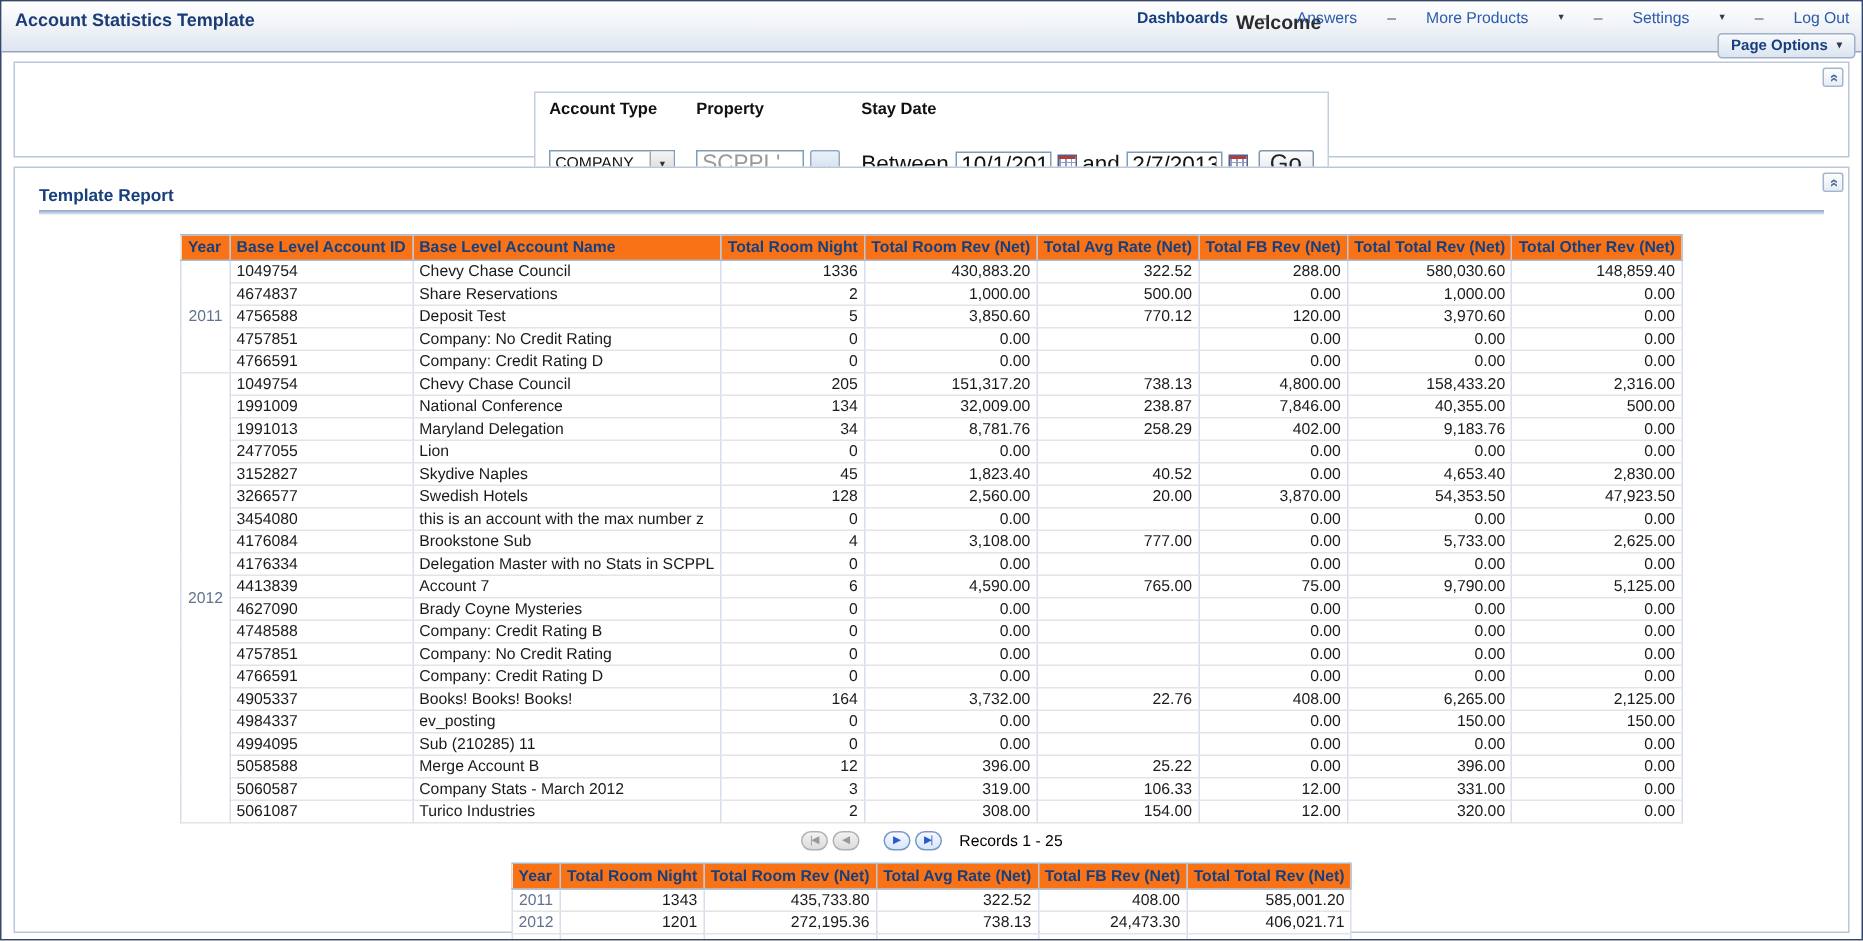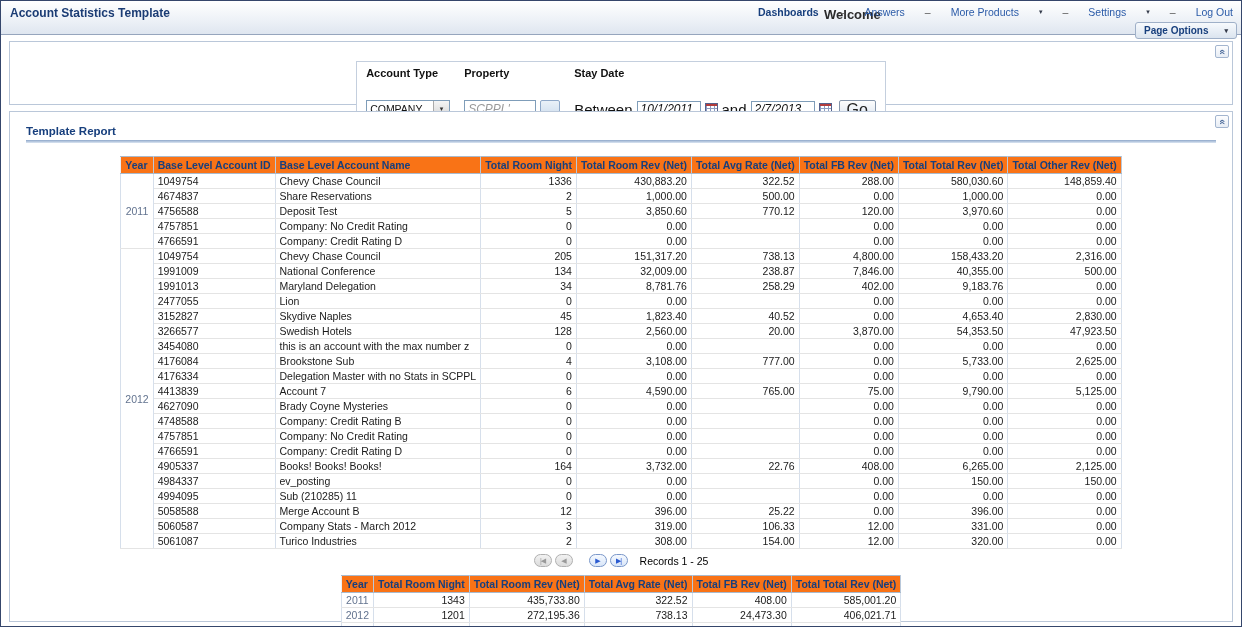--- a/index.html
+++ b/index.html
@@ -19,21 +19,21 @@
     font-size:12px; font-weight:bold; color:#1b3c74;
   }
   .welcome { position:absolute; left:823px; top:6px; font-size:13px; font-weight:bold; color:#2b2b2b; }
   .nav { position:absolute; right:8px; top:5px; display:flex; align-items:center; gap:20px; font-size:10.5px; }
   .nav a { text-decoration:none; color:#2b5ba8; cursor:pointer; }
   .nav .current { font-weight:bold; color:#173f7d; }
   .nav .sep { color:#555; }
   .nav .caret, .pagopt .caret { font-size:7px; color:#333a4a; line-height:8px; }
   .pagopt-row { position:absolute; right:4px; top:19px; }
   .pagopt {
-    display:inline-flex; align-items:center; gap:16px;
+    display:inline-flex; align-items:center; gap:6px;
     font-size:10px; font-weight:bold; color:#173f7d;
     background:linear-gradient(to bottom,#f7fafd,#dbe4ef);
     border:1px solid #9fb0c8; border-radius:3px; padding:2px 8px; cursor:pointer;
   }
   
   .section { position:relative; margin:6px 8px 0 8px; border:1px solid #bac7d9; background:#fff; }
   .section1 { height:64px; }
   .section2 { height:511px; }
   .collapse-btn {
     position:absolute; top:3px; right:3px; width:14px; height:13px;
@@ -49,21 +49,21 @@
   }
   .fgroup .flabel { font-size:11px; font-weight:bold; color:#111; margin-bottom:21px; white-space:nowrap; }
   .frow { display:flex; align-items:center; gap:4px; }
   .selectbox { width:84px; height:18px; border:1px solid #7f9db9; display:flex; background:#fff; cursor:pointer; }
   .selectbox .val { flex:1; font-size:10.5px; padding:2px 0 0 3px; color:#111; white-space:nowrap; overflow:hidden; }
   .selectbox .arrow {
     width:16px; background:linear-gradient(to bottom,#f5f5f5,#d6d6d6);
     border-left:1px solid #aaa; display:flex; align-items:center; justify-content:center;
     font-size:7px; color:#333;
   }
-  .tinput { height:17px; border:1px solid #7f9db9; font-size:12px; padding:0 3px; font-family:"Liberation Sans",sans-serif;font-style:italic; }
+  .tinput { height:17px; border:1px solid #7f9db9; font-size:15px; padding:0 3px; font-family:"Liberation Sans",sans-serif; }
   .prop-input { width:72px; color:#999; }
   .date-input { width:64px; color:#111; }
   .browse-btn {
     width:20px; height:17px; font-size:9px; letter-spacing:1px;
     background:linear-gradient(to bottom,#eaf1f8,#cfdeee);
     border:1px solid #8fa8c8; border-radius:2px; cursor:pointer; color:#334;
   }
   .between-label, .and-label { font-size:15px; color:#111; }
   .cal-icon {
     width:13px; height:12px; border:1px solid #55618c; cursor:pointer; background-color:#fff;

